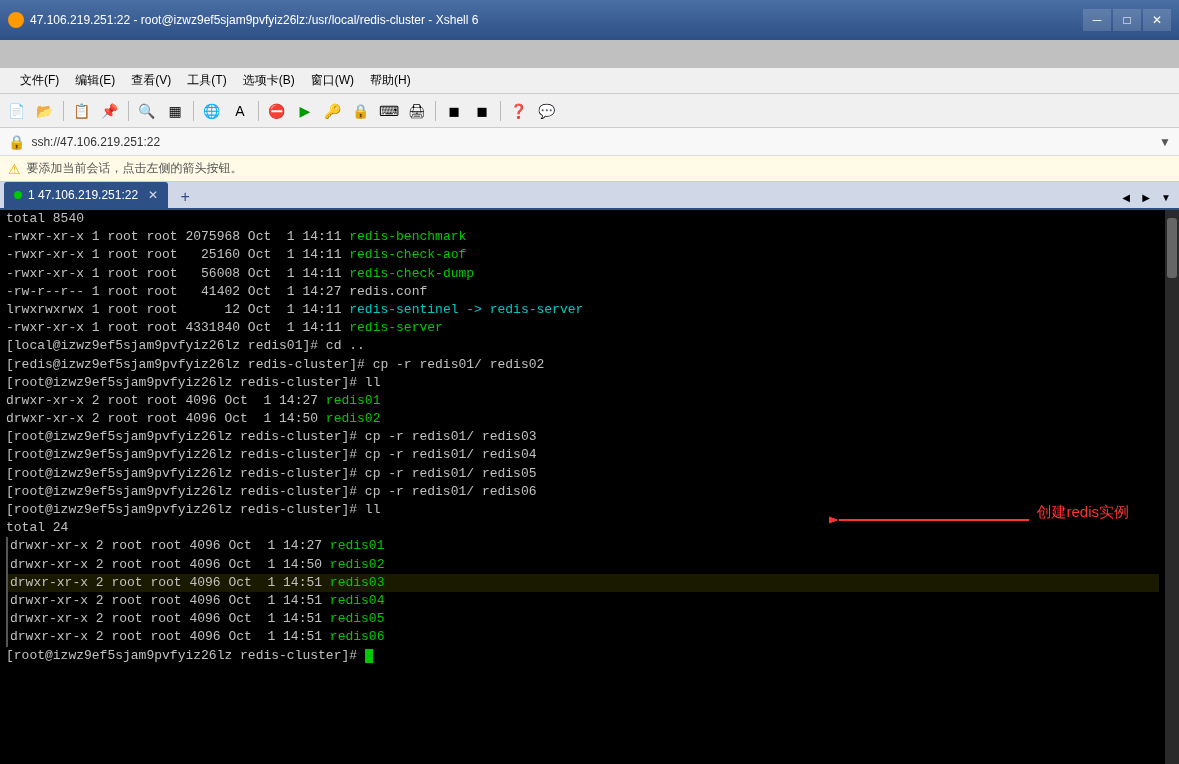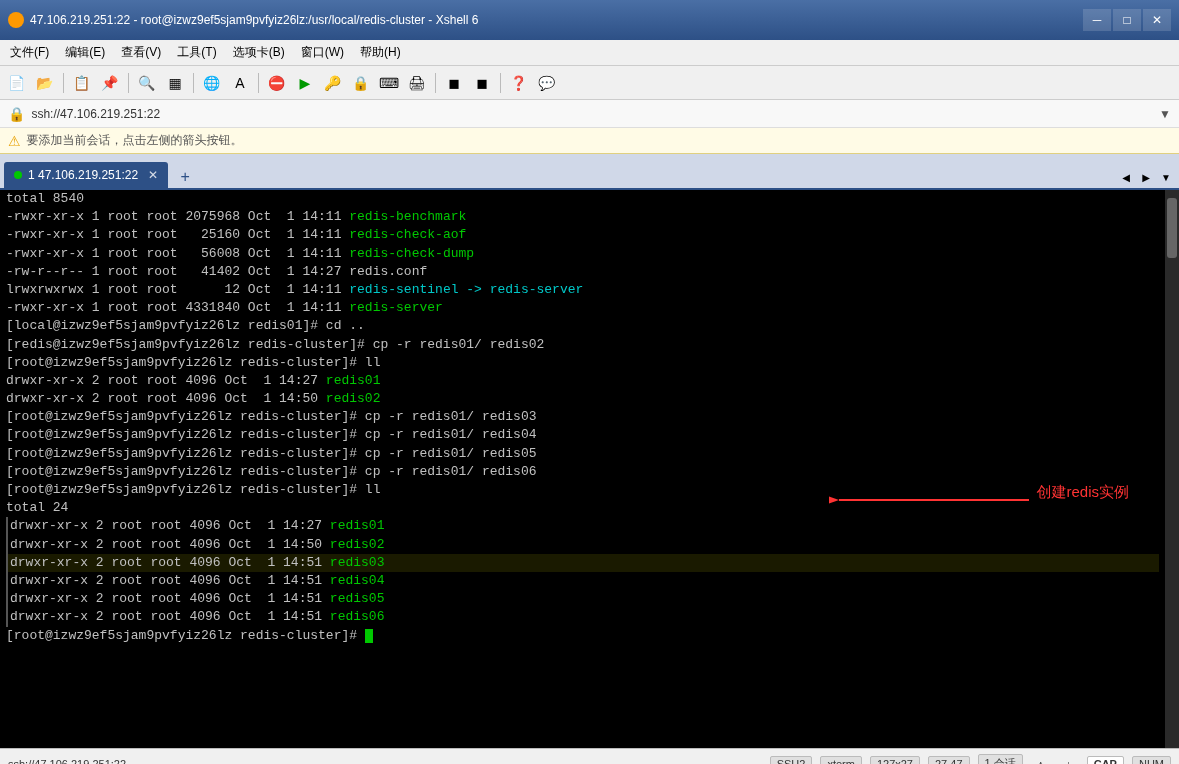--- a/index.html
+++ b/index.html
@@ -41,23 +41,24 @@
       cursor: pointer;
       display: flex; align-items: center; justify-content: center;
     }
 
     
     #menubar {
       height: 26px;
       background: #f0f0f0;
       display: flex;
       align-items: center;
-      padding: 0 2px;
+      padding: 0 12px;
       border-bottom: 1px solid #ccc;
       font-size: 12px;
+      margin-top: 28px;
     }
     .menu-item {
       padding: 2px 8px;
       cursor: pointer;
       border-radius: 2px;
     }
 
     
     #toolbar {
       height: 34px;
@@ -103,21 +104,21 @@
       padding: 0 8px;
       gap: 6px;
       border-bottom: 1px solid #e0d080;
       font-size: 12px;
       color: #555;
     }
     #infobar .info-icon { color: #e8a000; font-size: 14px; }
 
     
     #tabbar {
-      height: 36px;
+      height: 28px;
       background: #d0d8e8;
       display: flex;
       align-items: flex-end;
       padding: 0 4px;
       border-bottom: 2px solid #2d5086;
     }
     .tab {
       height: 26px;
       padding: 0 10px;
       background: #2d5086;

